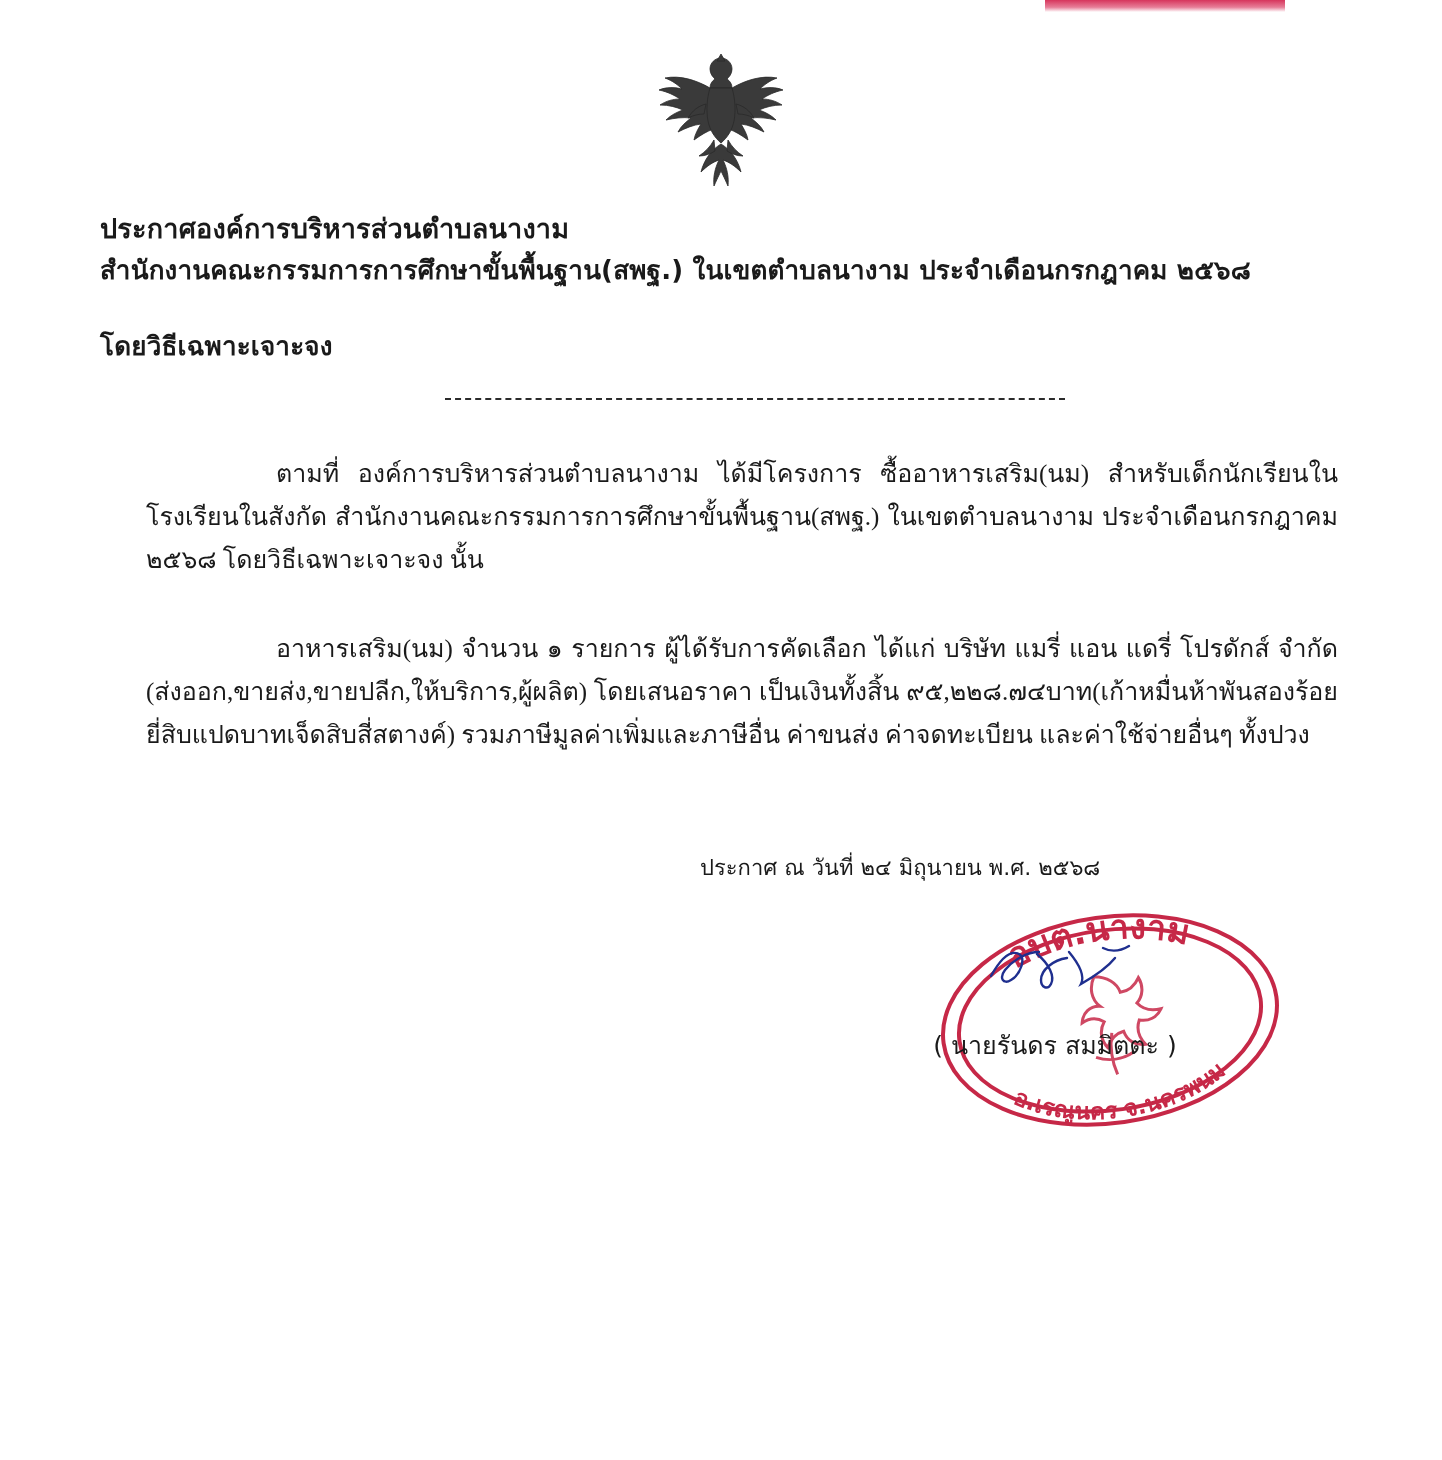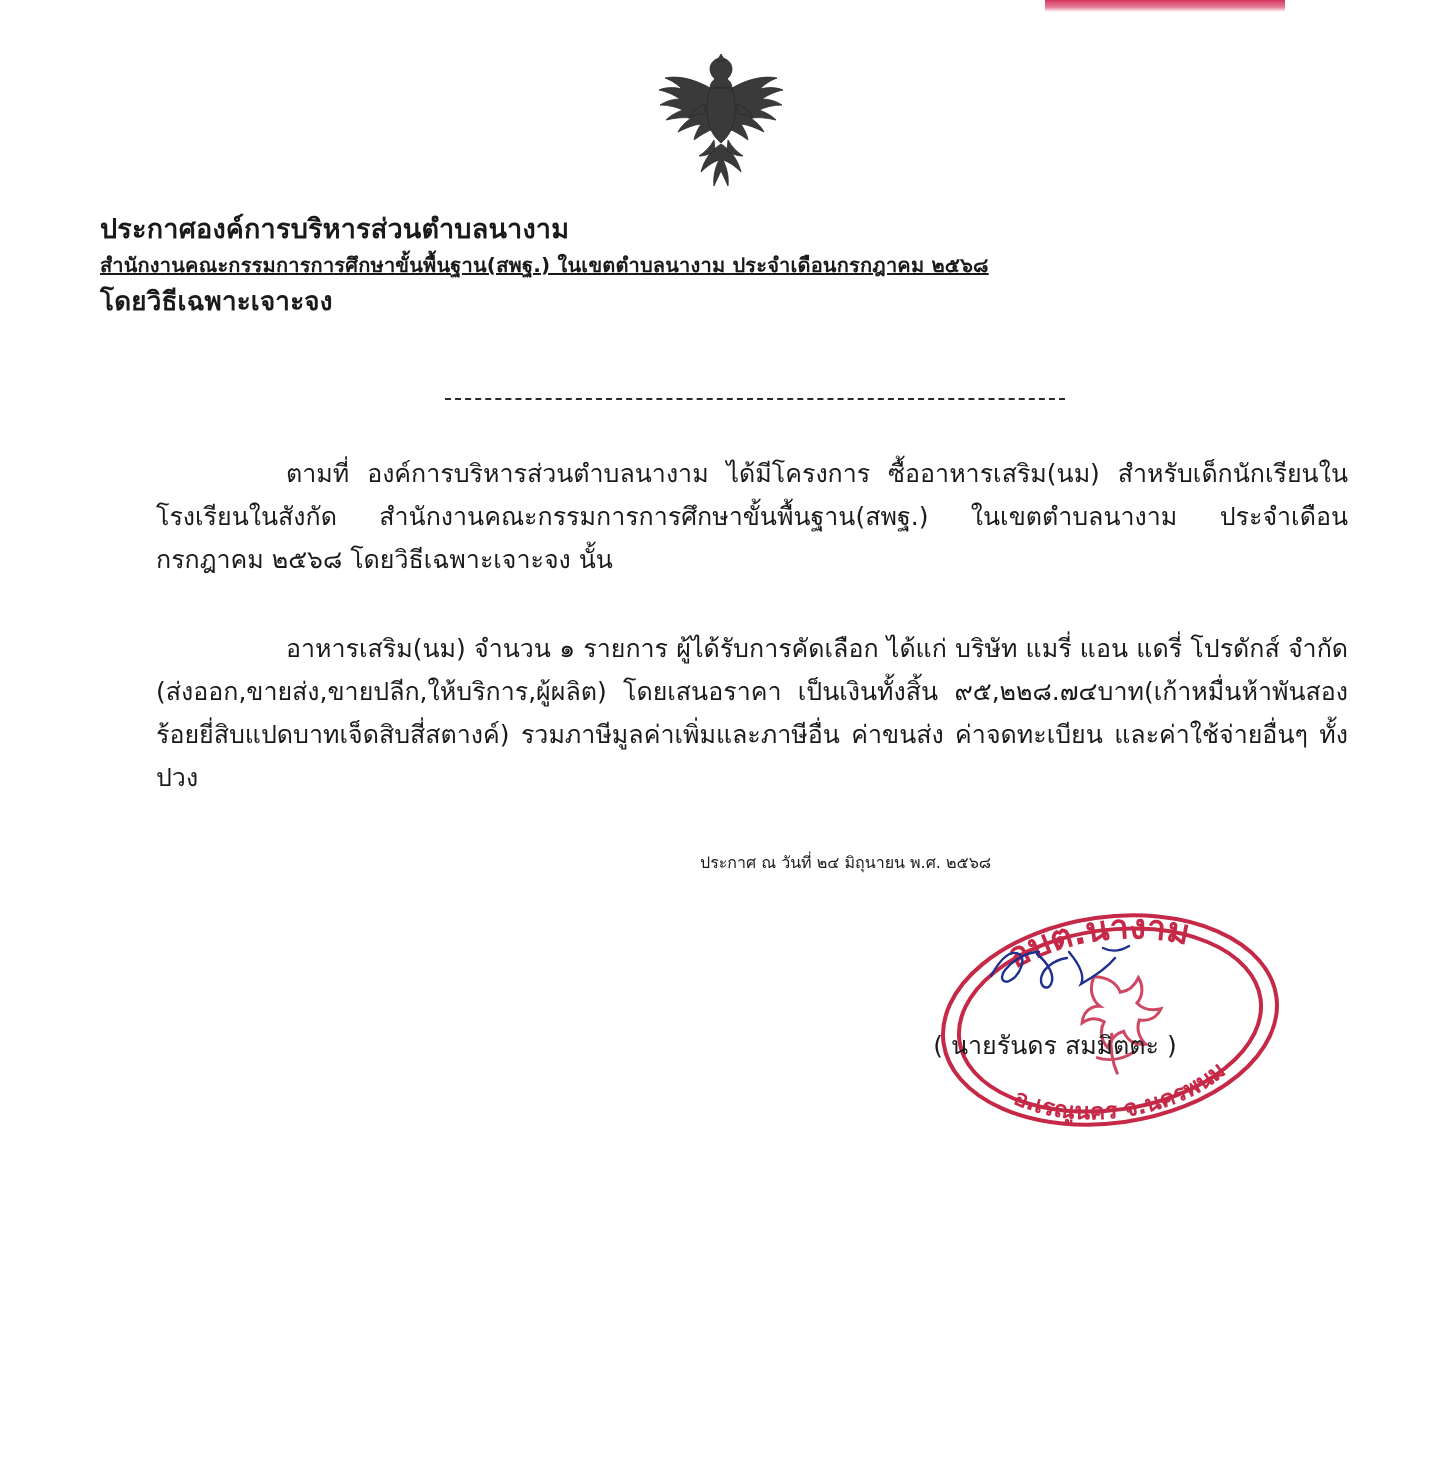--- a/index.html
+++ b/index.html
@@ -52,55 +52,56 @@
     line-height: 1.55;
   }
   .heading .h-line {
     font-size: 27px;
     font-weight: bold;
     letter-spacing: 0.2px;
     white-space: nowrap;
   }
   .heading .h-line.l1 { font-size: 27px; }
   .heading .h-line.l2 { font-size: 26px; }
-  .heading .h-line.l3 { font-size: 20px; text-decoration: underline; }
-  .heading .h-line.l4 { font-size: 26px; }
+  .heading .h-line.l3 { font-size: 26px; }
+  .heading .h-line.l4 { font-size: 26px; margin-top: 36px; }
 
   
   .separator {
     position: absolute;
     top: 398px;
     left: 445px;
     width: 620px;
     height: 2px;
     border-top: 2px dashed #2b2b2b;
   }
 
   
   .body-area {
     position: absolute;
     top: 452px;
-    left: 156px;
+    left: 146px;
     width: 1192px;
+    font-family: Liberation Serif, serif;
   }
   .para {
     font-size: 25px;
     line-height: 1.72;
     text-align: justify;
     text-justify: inter-word;
     margin: 0 0 46px 0;
   }
   .para .indent { display: inline-block; width: 130px; }
 
   
   .date-line {
     position: absolute;
     top: 850px;
     left: 700px;
-    font-size: 16px;
+    font-size: 22px;
     white-space: nowrap;
   }
 
   
   .sign-block {
     position: absolute;
     top: 1024px;
     left: 820px;
     width: 470px;
     text-align: center;

